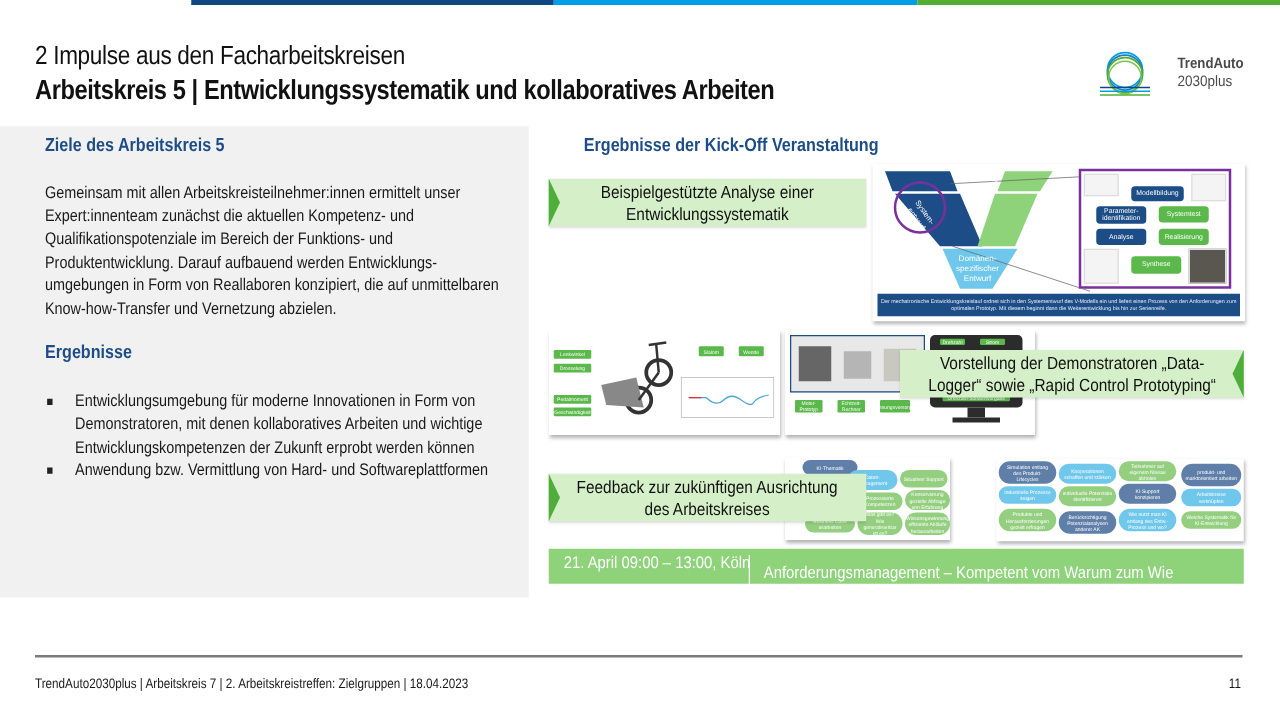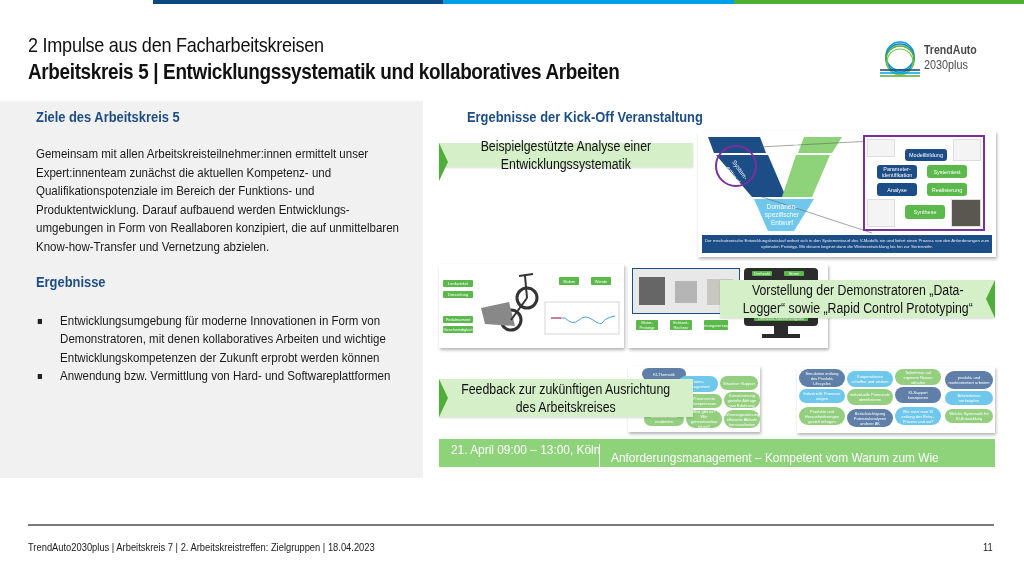--- a/index.html
+++ b/index.html
@@ -6,21 +6,21 @@
   html, body { width: 1024px; height: 578px; background: #ffffff; overflow: hidden; }
   body { position: relative; font-family: "Liberation Sans", "DejaVu Sans", sans-serif; color: #1a1a1a; }
 
   .topbar { position: absolute; top: 0; left: 153px; height: 4px; width: 871px; display: flex; }
   .topbar div { height: 4px; flex: 1; }
 
   .title-1 { position: absolute; left: 28px; top: 33px; font-size: 21px; color: #111; letter-spacing: -0.3px; transform: scaleX(0.86); transform-origin: left; white-space: nowrap; }
   .title-2 { position: absolute; left: 28px; top: 59px; font-size: 22px; font-weight: bold; color: #111; letter-spacing: -0.4px; transform: scaleX(0.86); transform-origin: left; white-space: nowrap; }
 
   .logo { position: absolute; left: 878px; top: 37px; width: 110px; height: 46px; }
-  .logo-text { position: absolute; left: 46px; top: 6px; line-height: 15px; color: #4a4a4a; font-size: 12px; }
+  .logo-text { position: absolute; left: 64px; top: 6px; line-height: 15px; color: #4a4a4a; font-size: 12px; }
   .logo-text .l1 { font-weight: bold; transform: scaleX(0.88); transform-origin: left; display:block; white-space: nowrap; }
   .logo-text .l2 { transform: scaleX(0.9); transform-origin: left; display:block; white-space: nowrap; }
 
   .left-panel { position: absolute; left: 0; top: 101px; width: 423px; height: 377px; background: #f1f1f1; }
   .sec-h { position: absolute; left: 36px; font-size: 15px; font-weight: bold; color: #1d4d86; transform: scaleX(0.86); transform-origin: left; white-space: nowrap; }
   .para { position: absolute; left: 36px; width: 440px; font-size: 13.4px; line-height: 18.5px; color: #1a1a1a; transform: scaleX(0.86); transform-origin: left; }
   .bullets { position: absolute; left: 36px; top: 312px; width: 440px; list-style: none; font-size: 13.4px; line-height: 18.3px; transform: scaleX(0.86); transform-origin: left; }
   .bullets li { position: relative; padding-left: 28px; }
   .bullets li::before { content: ""; position: absolute; left: 2px; top: 7px; width: 5px; height: 5px; background: #222; }
 
@@ -119,21 +119,21 @@
     <div class="pill green" style="left:62px;top:28px;width:40px;height:13px">Systemtest</div>
     <div class="pill navy" style="left:12px;top:46px;width:40px;height:13px">Analyse</div>
     <div class="pill green" style="left:62px;top:46px;width:40px;height:13px">Realisierung</div>
     <div class="thumb" style="left:2px;top:62px;width:28px;height:28px"></div>
     <div class="pill green" style="left:40px;top:68px;width:40px;height:14px">Synthese</div>
     <div class="thumb" style="left:86px;top:62px;width:30px;height:28px;background:#5a5650"></div>
   </div>
   <div class="vdiag-cap">Der mechatronische Entwicklungskreislauf ordnet sich in den Systementwurf des V-Modells ein und liefert einen Prozess von den Anforderungen zum optimalen Prototyp. Mit diesem beginnt dann die Weiterentwicklung bis hin zur Serienreife.</div>
 </div>
 
-<div class="callout" style="left:439px; top:143px; width:254px; height:24px;">
+<div class="callout" style="left:439px; top:143px; width:254px; height:38px;">
   <div class="arrow-l"></div>
   <div class="txt">
       <div>Beispielgestützte Analyse einer</div>
       <div>Entwicklungssystematik</div>
     </div>
 </div>
 
 <div class="img-card" style="left:439px; top:264px; width:185px; height:84px;">
   <div class="label-g" style="left:4px;top:16px;width:30px;height:7px">Lenkwinkel</div>
   <div class="label-g" style="left:4px;top:27px;width:30px;height:7px">Drosselung</div>

